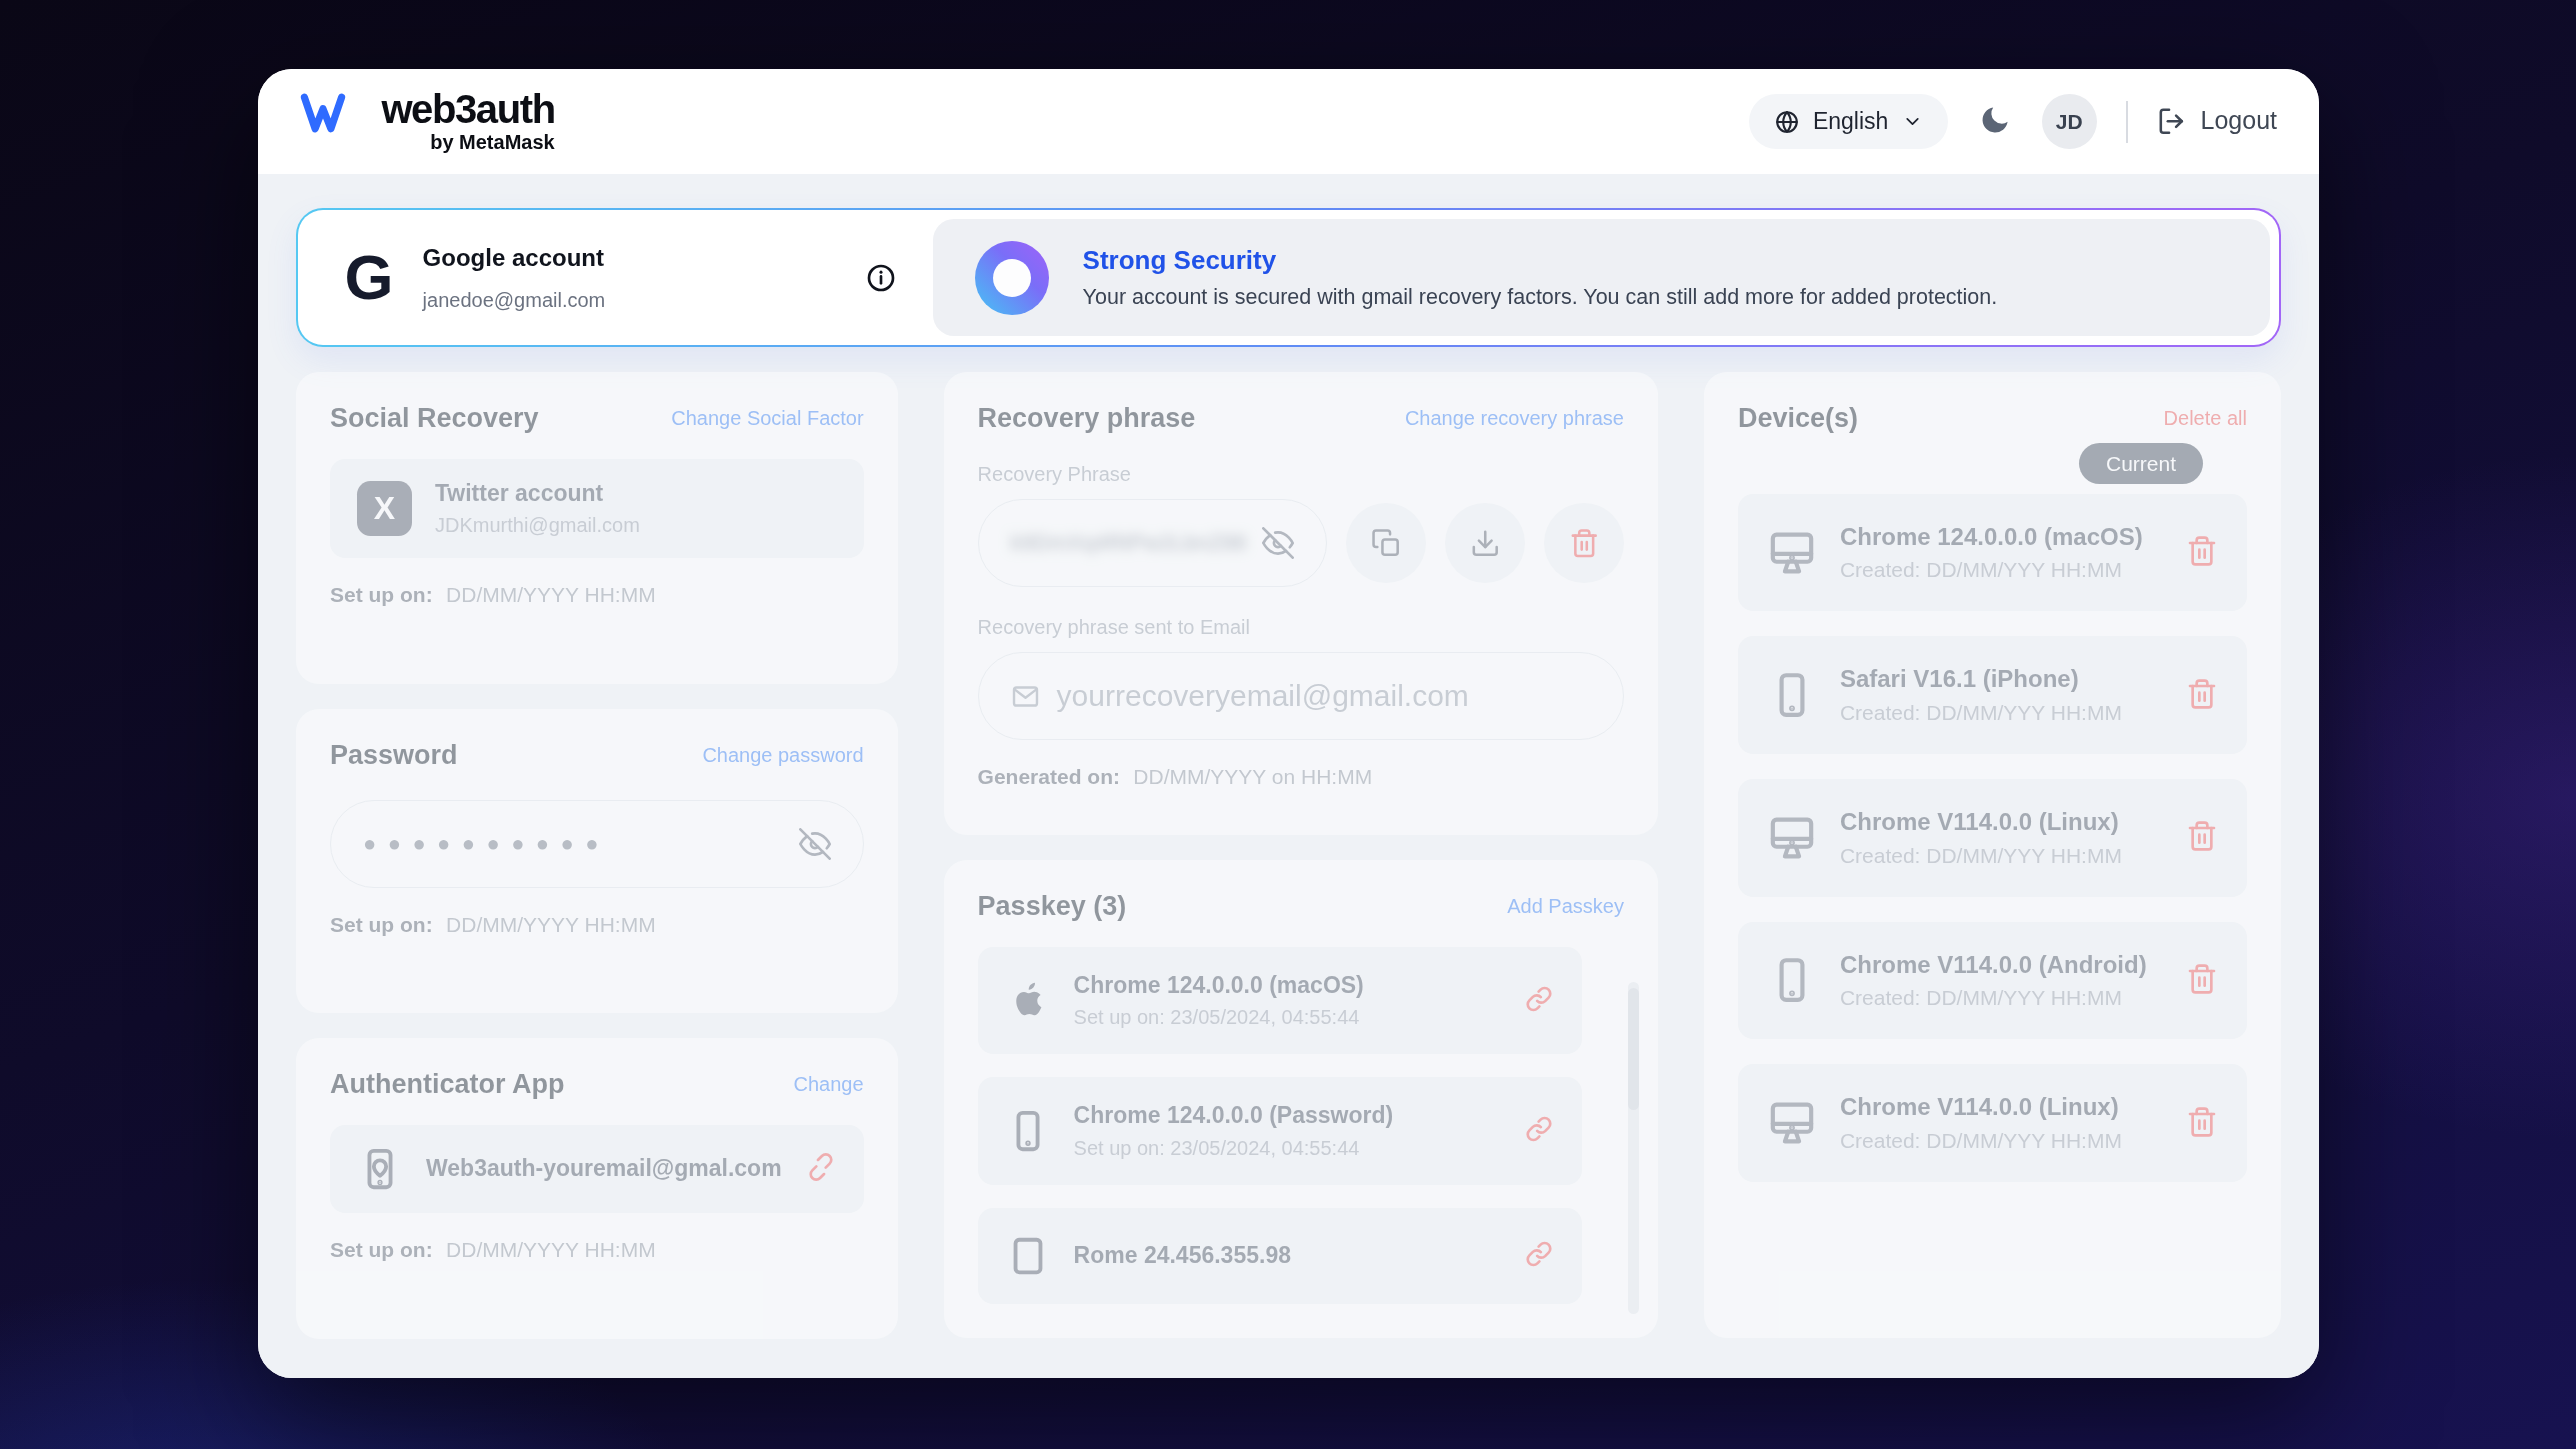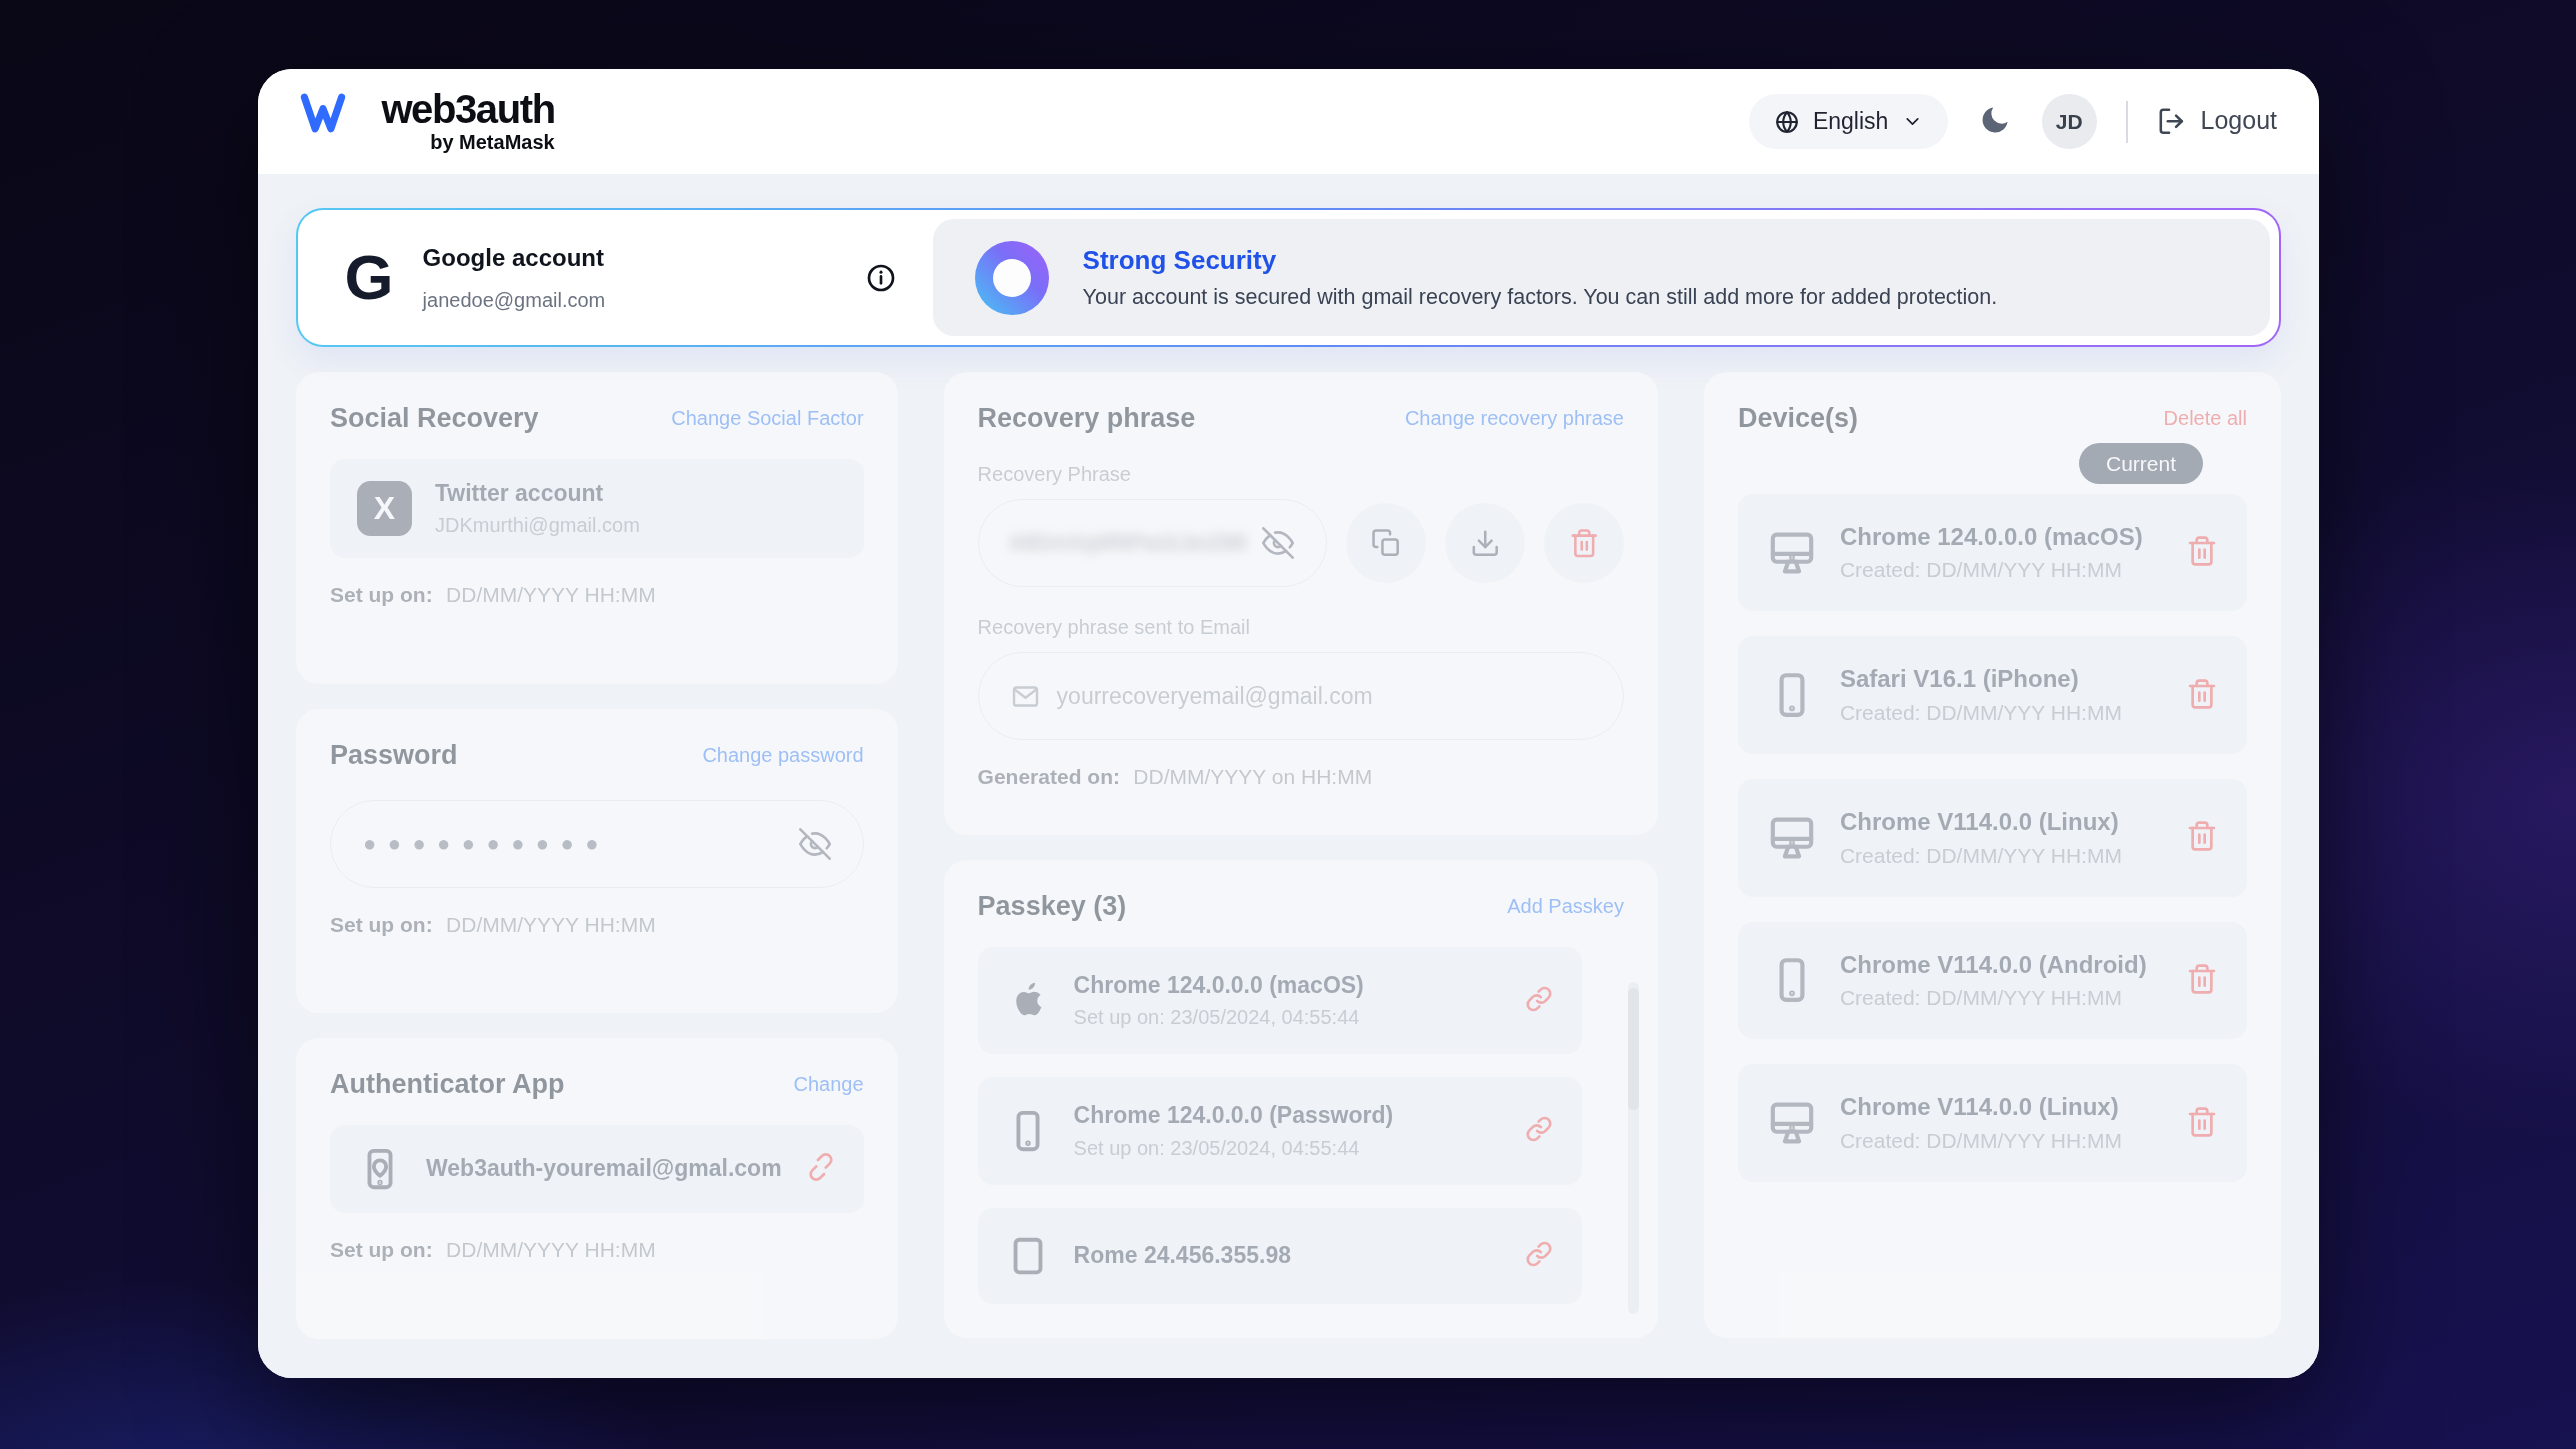--- a/index.html
+++ b/index.html
@@ -82,21 +82,21 @@
   .blur-text{filter:blur(5.7px);font-size:22px;color:#6f7888;flex:1;white-space:nowrap;overflow:hidden;}
   .field-label{font-size:20px;color:#9aa1ad;}
   .circle-btn{width:80px;height:80px;border-radius:50%;background:#f1f3f7;border:none;cursor:pointer;
     display:flex;align-items:center;justify-content:center;flex:0 0 80px;}
   .circle-btn .ic{width:30.5px;height:30.5px;color:#5d6470;}
   .circle-btn.danger .ic{color:#ef5a5a;}
   .rp-row{display:flex;align-items:center;gap:19px;margin-top:13.4px;}
   .rp-row .pill-input{flex:1;min-width:0;gap:15.3px;}
   .mail-pill{margin-top:13.4px;display:flex;gap:17px;align-items:center;}
   .ic-mail{width:29px;height:29px;color:#9aa1ad;}
-  .mail-val{font-size:23px;color:#9aa1ad;white-space:nowrap;}
+  .mail-val{font-size:30px;color:#9aa1ad;white-space:nowrap;}
   .dev-ic{width:50px;height:50px;flex:0 0 50px;color:#6b7280;stroke-width:1.6;}
   .pk-ic{width:46px;height:46px;flex:0 0 46px;color:#565d6b;}
   .icon-btn{background:none;border:none;cursor:pointer;padding:0;margin-left:auto;}
   .icon-btn .ic{width:32px;height:32px;color:#ef5a5a;stroke-width:1.9;}
   .badge{align-self:flex-end;margin-right:44px;margin-top:9.5px;margin-bottom:-15.3px;position:relative;z-index:2;
     background:#4b5563;color:#fff;font-size:21px;padding:8.6px 27px;border-radius:953px;}
   .dev-card{display:flex;flex-direction:column;}
   .dev-item{margin-top:25px;padding:29px 29px;}
   .dev-item .row-name{font-size:24px;}
   .dev-item .row-meta{font-size:21px;}

